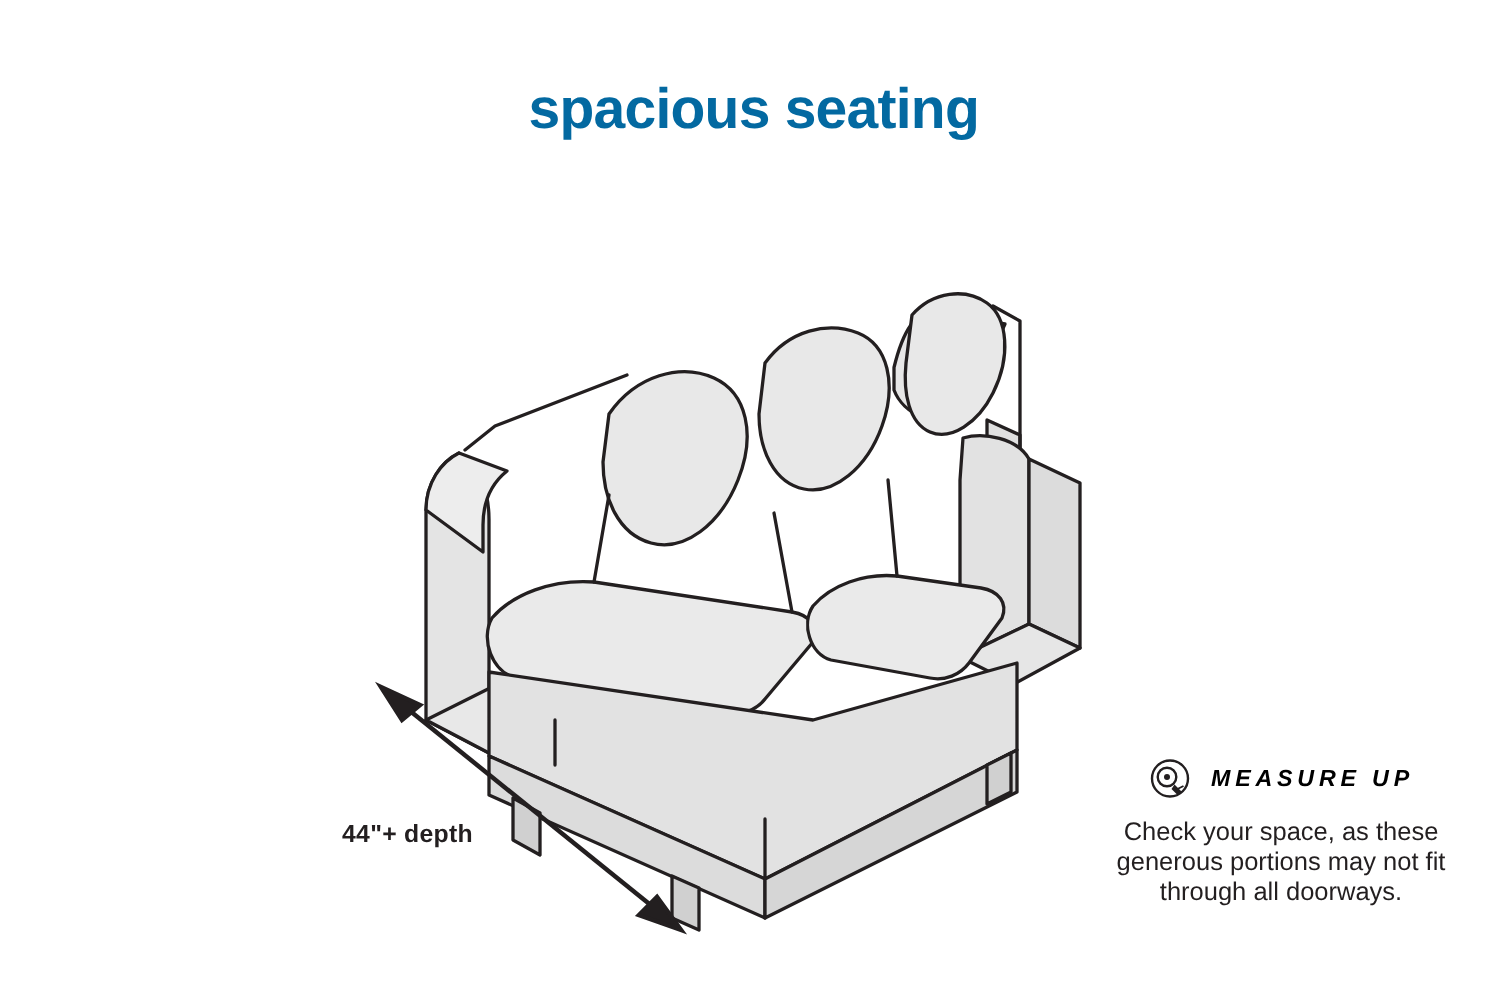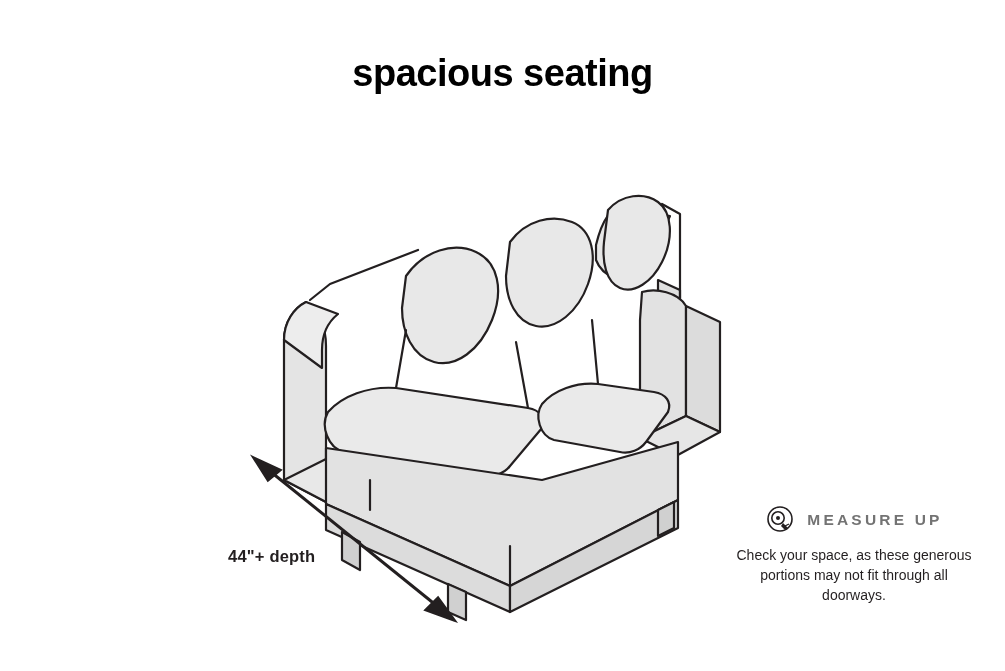--- a/index.html
+++ b/index.html
@@ -20,21 +20,21 @@
   }
   .headline {
     position: absolute;
     top: 52px;
     left: 0;
     width: 1005px;
     text-align: center;
     font-size: 38px;
     font-weight: bold;
     letter-spacing: -0.5px;
-    color: #000000;
+    color: #0369a1;
   }
   .subcopy {
     position: absolute;
     top: 115px;
     left: 90px;
     width: 825px;
     text-align: center;
     font-size: 17.5px;
     line-height: 26px;
     color: #231f20;
@@ -69,24 +69,25 @@
     display: flex;
     align-items: center;
     justify-content: center;
     gap: 12px;
     margin-bottom: 10px;
   }
   .measure-title {
     font-size: 15.5px;
     font-weight: bold;
     letter-spacing: 3.2px;
-    color: #737373;
+    color: #000000;
+    font-style: italic;
   }
   .measure-body {
-    font-size: 14px;
+    font-size: 17px;
     line-height: 20px;
     color: #231f20;
   }
   .tape-icon svg { display: block; }
 </style>
 </head>
 <body>
 
 <div class="page">
 

